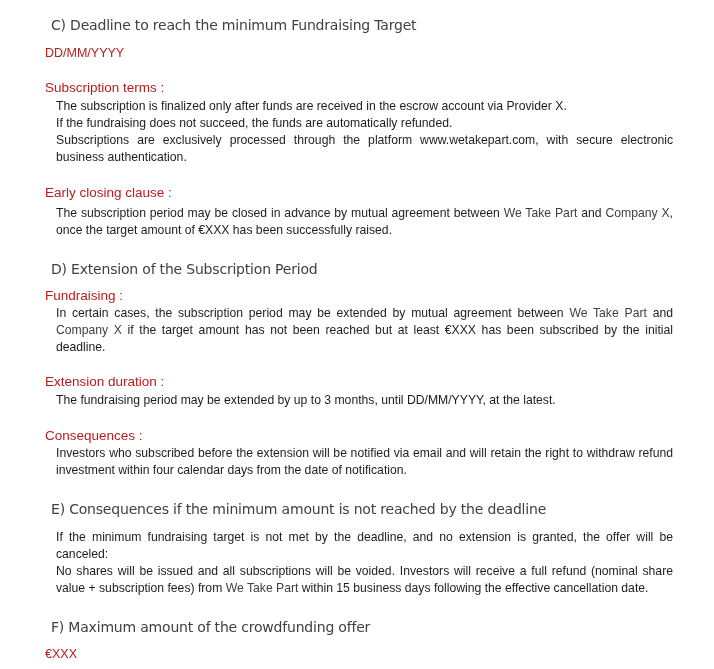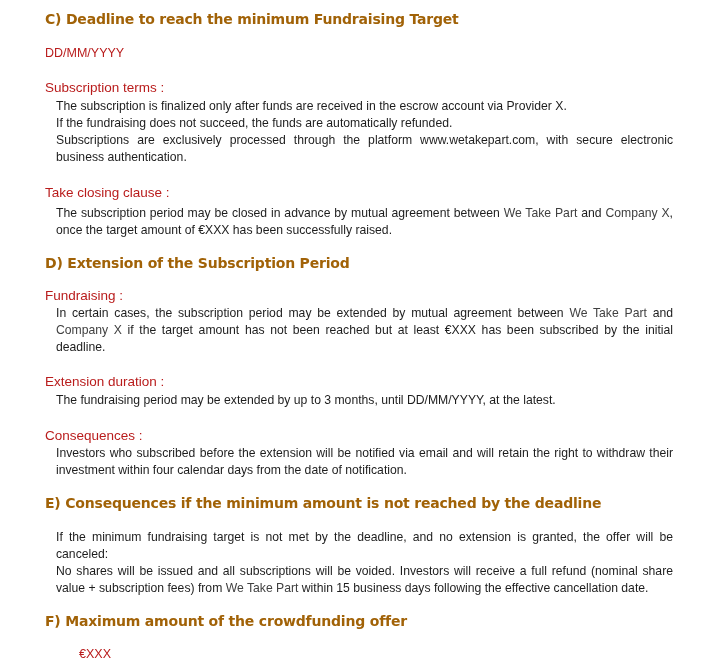--- a/index.html
+++ b/index.html
@@ -15,25 +15,25 @@
       color: #1b1b1b;
     }
     .doc {
       position: relative;
       padding: 0 41px 0 45px;
       box-sizing: border-box;
       width: 714px;
     }
     .h {
       font-family: "DejaVu Sans", sans-serif;
-      font-weight: bold;
+      font-weight: normal;
       font-size: 14px;
       letter-spacing: -0.2px;
-      color: #a16207;
-      margin: 0;
+      color: #404040;
+      margin: 6px;
       position: absolute;
       left: 45px;
       white-space: nowrap;
     }
     .sub {
       font-size: 13.5px;
       color: #b91c1c;
       position: absolute;
       left: 45px;
       margin: 0;
@@ -69,21 +69,21 @@
   <div class="sub" style="top:46px;font-size:12.5px;">DD/MM/YYYY</div>
 
   <div class="sub" style="top:80px;">Subscription terms :</div>
   <div class="p" style="top:98px;">
     <span class="line">The subscription is finalized only after funds are received in the escrow account via Provider X.</span>
     <span class="line">If the fundraising does not succeed, the funds are automatically refunded.</span>
     <span class="line j">Subscriptions are exclusively processed through the platform www.wetakepart.com, with secure electronic</span>
     <span class="line">business authentication.</span>
   </div>
 
-  <div class="sub" style="top:185px;">Take closing clause :</div>
+  <div class="sub" style="top:185px;">Early closing clause :</div>
   <div class="p" style="top:205px;">
     <span class="line j"><span>The subscription period may be closed in advance by mutual agreement between </span><b>We Take Part</b><span> and </span><b>Company X</b><span>,</span></span>
     <span class="line">once the target amount of €XXX has been successfully raised.</span>
   </div>
 
   <h2 class="h" style="top:255px;">D) Extension of the Subscription Period</h2>
 
   <div class="sub" style="top:288px;">Fundraising :</div>
   <div class="p" style="top:305px;">
     <span class="line j"><span>In certain cases, the subscription period may be extended by mutual agreement between </span><b>We Take Part</b><span> and</span></span>
@@ -91,28 +91,28 @@
     <span class="line">deadline.</span>
   </div>
 
   <div class="sub" style="top:374px;">Extension duration :</div>
   <div class="p nj" style="top:392px;">
     <span class="line">The fundraising period may be extended by up to 3 months, until DD/MM/YYYY, at the latest.</span>
   </div>
 
   <div class="sub" style="top:428px;">Consequences :</div>
   <div class="p" style="top:445px;">
-    <span class="line j">Investors who subscribed before the extension will be notified via email and will retain the right to withdraw their</span>
+    <span class="line j">Investors who subscribed before the extension will be notified via email and will retain the right to withdraw refund</span>
     <span class="line">investment within four calendar days from the date of notification.</span>
   </div>
 
   <h2 class="h" style="top:495px;">E) Consequences if the minimum amount is not reached by the deadline</h2>
   <div class="p" style="top:529px;">
     <span class="line j">If the minimum fundraising target is not met by the deadline, and no extension is granted, the offer will be</span>
     <span class="line">canceled:</span>
     <span class="line j">No shares will be issued and all subscriptions will be voided. Investors will receive a full refund (nominal share</span>
     <span class="line"><span>value + subscription fees) from </span><b>We Take Part</b><span> within 15 business days following the effective cancellation date.</span></span>
   </div>
 
   <h2 class="h" style="top:613px;">F) Maximum amount of the crowdfunding offer</h2>
-  <div class="sub" style="top:647px;font-size:12.5px;margin-left:34px;">€XXX</div>
+  <div class="sub" style="top:647px;font-size:12.5px;">€XXX</div>
 
 </div>
 
 </body></html>

